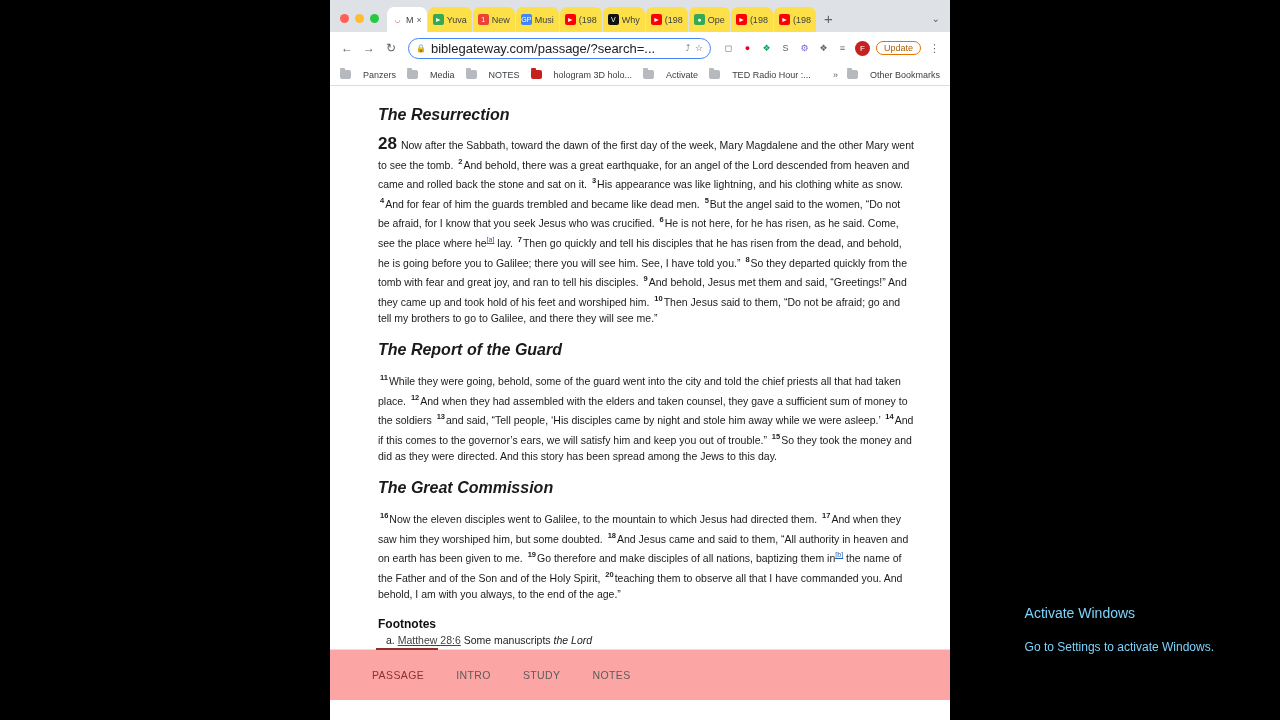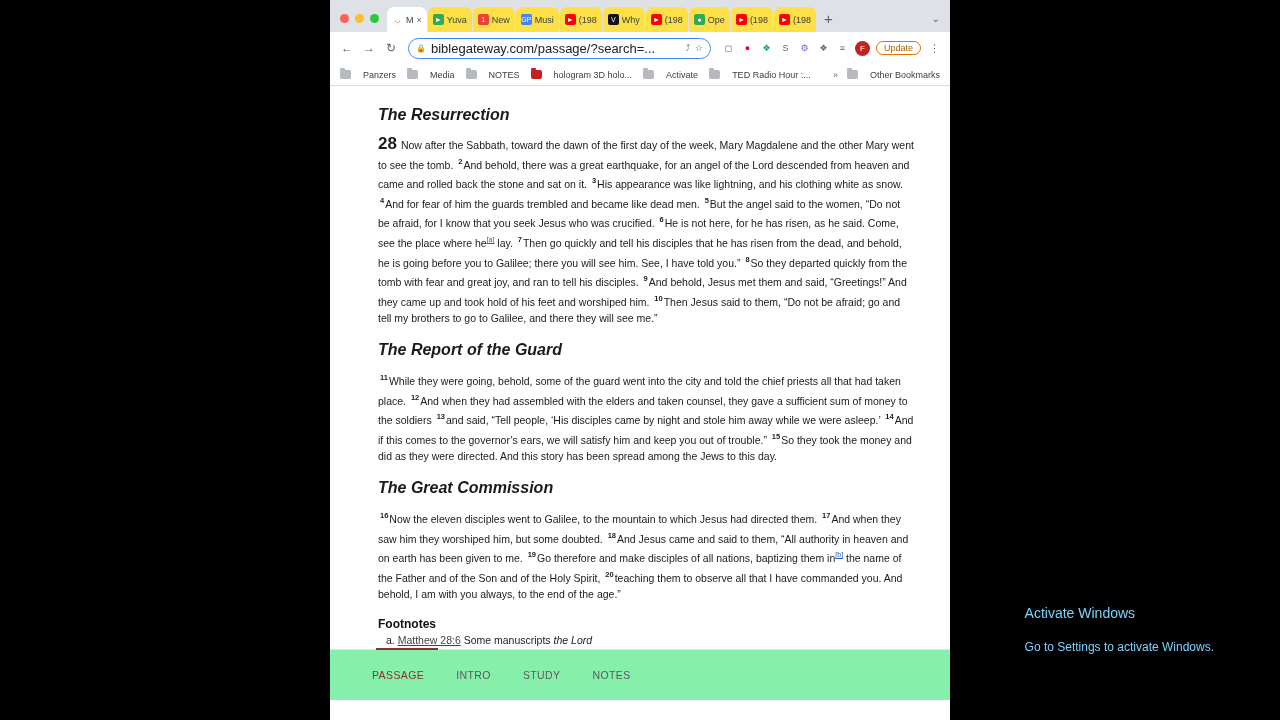--- a/index.html
+++ b/index.html
@@ -302,21 +302,21 @@
     text-decoration: underline;
     text-align: center;
   }
   .ital { font-style: italic; }
 
   
   .bottombar {
     position: absolute;
     left: 0; right: 0; bottom: 0;
     height: 51px;
-    background: #86efac;
+    background: #fca5a5;
     border-top: 1px solid #e3e3e3;
     display: flex;
     align-items: center;
     padding-left: 40px;
     box-sizing: border-box;
     gap: 28px;
   }
   .btab {
     font-size: 10.5px;
     letter-spacing: 0.4px;

